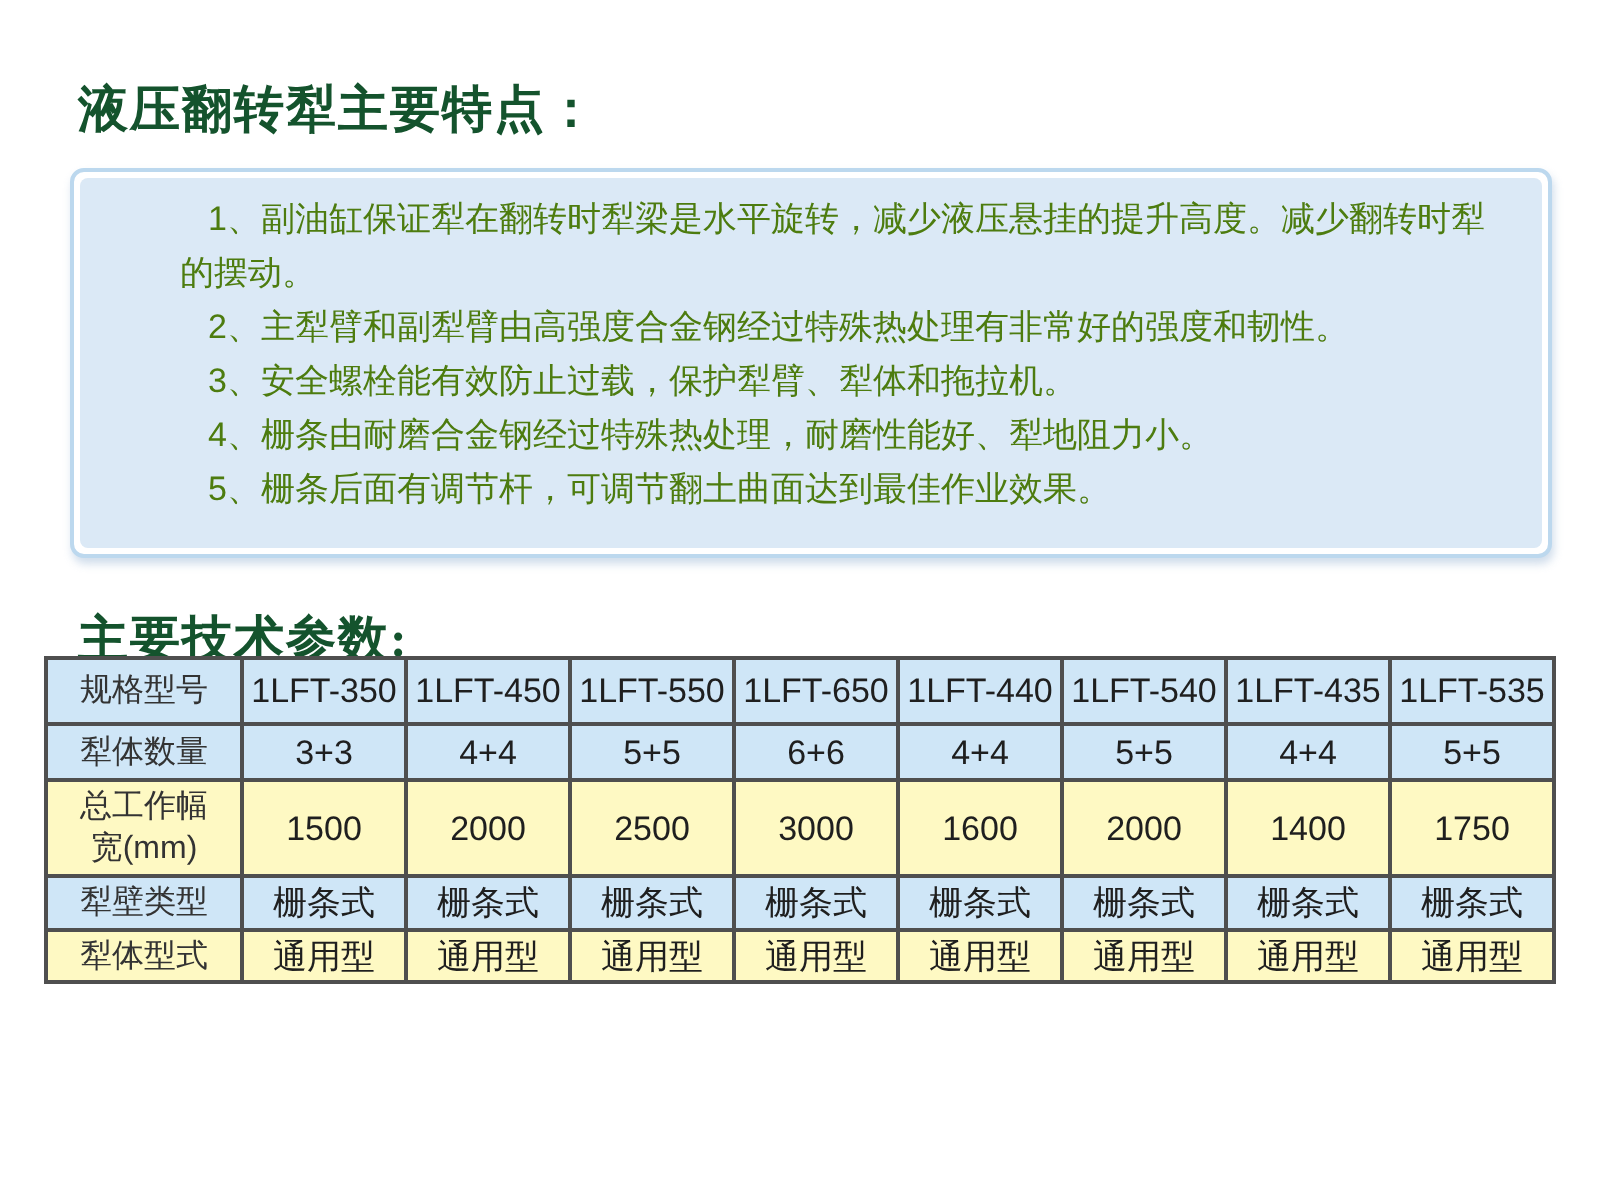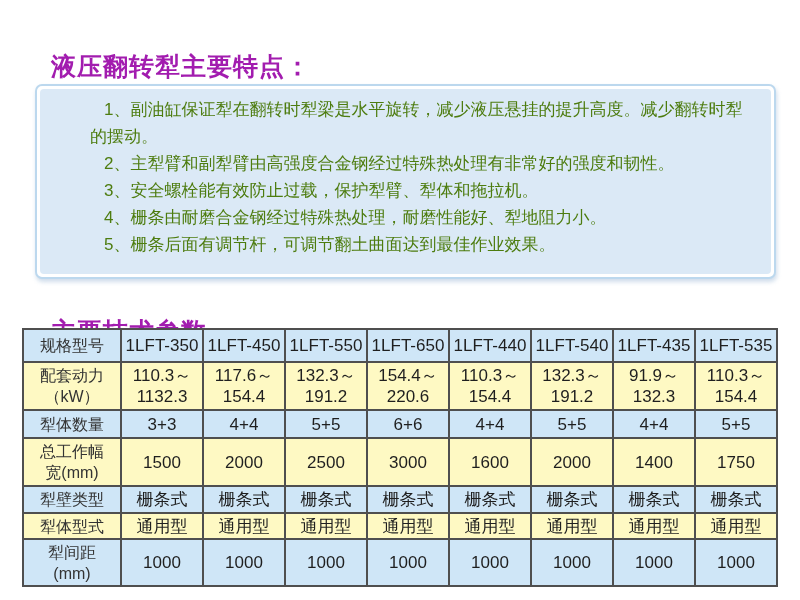--- a/index.html
+++ b/index.html
@@ -14,23 +14,23 @@
   .page {
     position: relative;
     width: 800px;
     height: 600px;
     background: #ffffff;
   }
   .section-title {
     font-family: "Liberation Serif", serif;
     font-weight: bold;
     font-size: 25px;
-    color: #a21caf;
+    color: #14532d;
     letter-spacing: 1px;
-    margin: 16px;
+    margin: 4px;
     padding: 0;
   }
   .title-features {
     position: absolute;
     left: 35px;
     top: 34px;
   }
   .title-params {
     position: absolute;
     left: 35px;
@@ -139,40 +139,20 @@
           <th>规格型号</th>
           <td>1LFT-350</td>
           <td>1LFT-450</td>
           <td>1LFT-550</td>
           <td>1LFT-650</td>
           <td>1LFT-440</td>
           <td>1LFT-540</td>
           <td>1LFT-435</td>
           <td>1LFT-535</td>
         </tr>
-        <tr class="r2">
-          <th>配套动力
-（kW）</th>
-          <td>110.3～
-1132.3</td>
-          <td>117.6～
-154.4</td>
-          <td>132.3～
-191.2</td>
-          <td>154.4～
-220.6</td>
-          <td>110.3～
-154.4</td>
-          <td>132.3～
-191.2</td>
-          <td>91.9～
-132.3</td>
-          <td>110.3～
-154.4</td>
-        </tr>
         <tr class="r3 alt">
           <th>犁体数量</th>
           <td>3+3</td>
           <td>4+4</td>
           <td>5+5</td>
           <td>6+6</td>
           <td>4+4</td>
           <td>5+5</td>
           <td>4+4</td>
           <td>5+5</td>
@@ -204,28 +184,16 @@
           <th>犁体型式</th>
           <td>通用型</td>
           <td>通用型</td>
           <td>通用型</td>
           <td>通用型</td>
           <td>通用型</td>
           <td>通用型</td>
           <td>通用型</td>
           <td>通用型</td>
         </tr>
-        <tr class="r7 alt">
-          <th>犁间距
-(mm)</th>
-          <td>1000</td>
-          <td>1000</td>
-          <td>1000</td>
-          <td>1000</td>
-          <td>1000</td>
-          <td>1000</td>
-          <td>1000</td>
-          <td>1000</td>
-        </tr>
       </tbody>
   </table>
 
 </div>
 
 </body></html>

